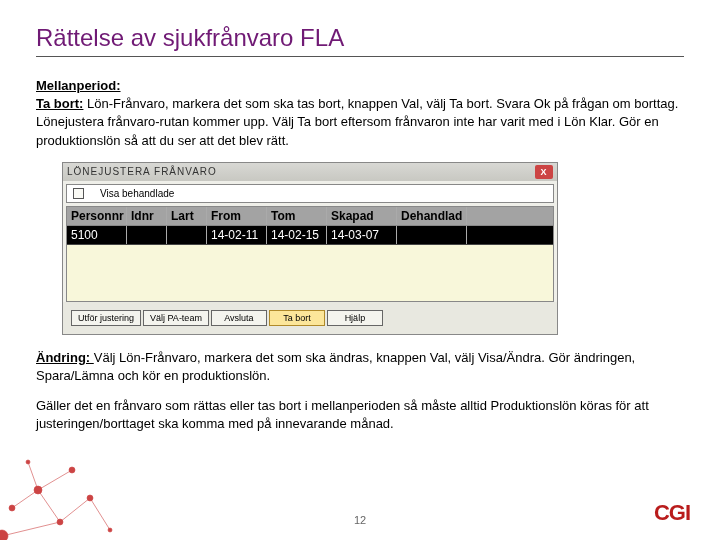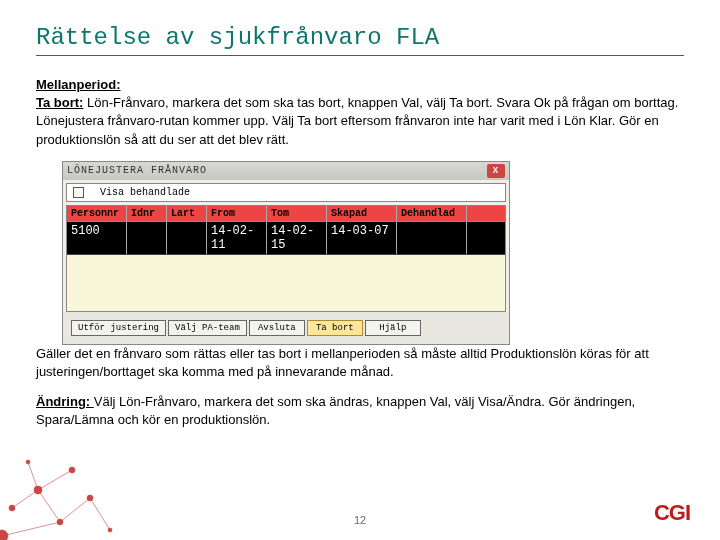--- a/index.html
+++ b/index.html
@@ -6,24 +6,23 @@
   body {
     width: 720px; height: 540px;
     font-family: Arial, sans-serif;
     background: #fff;
     position: relative;
     overflow: hidden;
   }
   .slide { padding: 24px 36px 0 36px; }
   .title {
     font-size: 24px;
-    color: #0f766e;
+    color: #701a75;
     font-weight: 400;
     margin-bottom: 4px;
-    font-family: Liberation Mono, monospace;
   }
   .title-underline {
     height: 1px;
     background: #555;
     margin-bottom: 20px;
   }
   .section-label {
     font-weight: bold;
     text-decoration: underline;
     font-size: 13px;
@@ -32,25 +31,26 @@
     font-size: 13px;
     line-height: 1.4;
     color: #000;
     margin-bottom: 12px;
   }
   .bold-u { font-weight: bold; text-decoration: underline; }
 
   
   .win {
     margin-left: 26px;
-    width: 448px;
+    width: 496px;
     border: 1px solid #888;
-    font-family: Liberation Mono, monospace;
+    font-family: Liberation Sans, sans-serif;
     font-size: 10px;
     background: #efefe9;
+    margin-bottom: 14px;
   }
   .titlebar {
     background: linear-gradient(#d8d8d4, #c8c8c2);
     height: 18px;
     display: flex;
     align-items: center;
     padding: 0 4px;
     font-size: 10px;
     letter-spacing: 1px;
     color: #333;
@@ -79,23 +79,23 @@
     border: 1px solid #555;
     background: #fafaf5;
   }
   .table-area {
     background: #f8f7da;
     margin: 0 3px;
     border: 1px solid #888;
   }
   .thead {
     display: flex;
-    background: #ef4444;
+    background: #a3a3a3;
     border-bottom: 1px solid #888;
-    font-size: 10px;
+    font-size: 12px;
     font-weight: bold;
   }
   .thead div, .trow div {
     padding: 2px 4px;
     border-right: 1px solid #aaa;
   }
   .c1{width:60px}.c2{width:40px}.c3{width:40px}.c4{width:60px}.c5{width:60px}.c6{width:70px}.c7{width:70px}
   .trow {
     display: flex;
     background: #000;
@@ -191,25 +191,25 @@
     </div>
     <div class="btn-row">
       <div class="btn">Utför justering</div>
       <div class="btn">Välj PA-team</div>
       <div class="btn">Avsluta</div>
       <div class="btn active">Ta bort</div>
       <div class="btn">Hjälp</div>
     </div>
   </div>
 
-  <p class="body-text">Gäller det en frånvaro som rättas eller tas bort i mellanperioden så måste alltid Produktionslön köras för att justeringen/borttaget ska komma med på innevarande månad.</p>
-
   <p class="body-text">
     <span class="bold-u">Ändring: </span><span>Välj Lön-Frånvaro, markera det som ska ändras, knappen Val, välj Visa/Ändra. Gör ändringen, Spara/Lämna och kör en produktionslön.</span>
   </p>
+
+  <p class="body-text">Gäller det en frånvaro som rättas eller tas bort i mellanperioden så måste alltid Produktionslön köras för att justeringen/borttaget ska komma med på innevarande månad.</p>
 </div>
 
 <svg class="deco" viewBox="0 0 180 130">
   <g stroke="#c44" stroke-width="0.6" fill="#c44">
     <circle cx="12" cy="98" r="3"></circle>
       <circle cx="38" cy="80" r="4"></circle>
     <circle cx="60" cy="112" r="3"></circle>
       <circle cx="90" cy="88" r="3"></circle>
     <circle cx="72" cy="60" r="3"></circle>
       <circle cx="28" cy="52" r="2"></circle>

